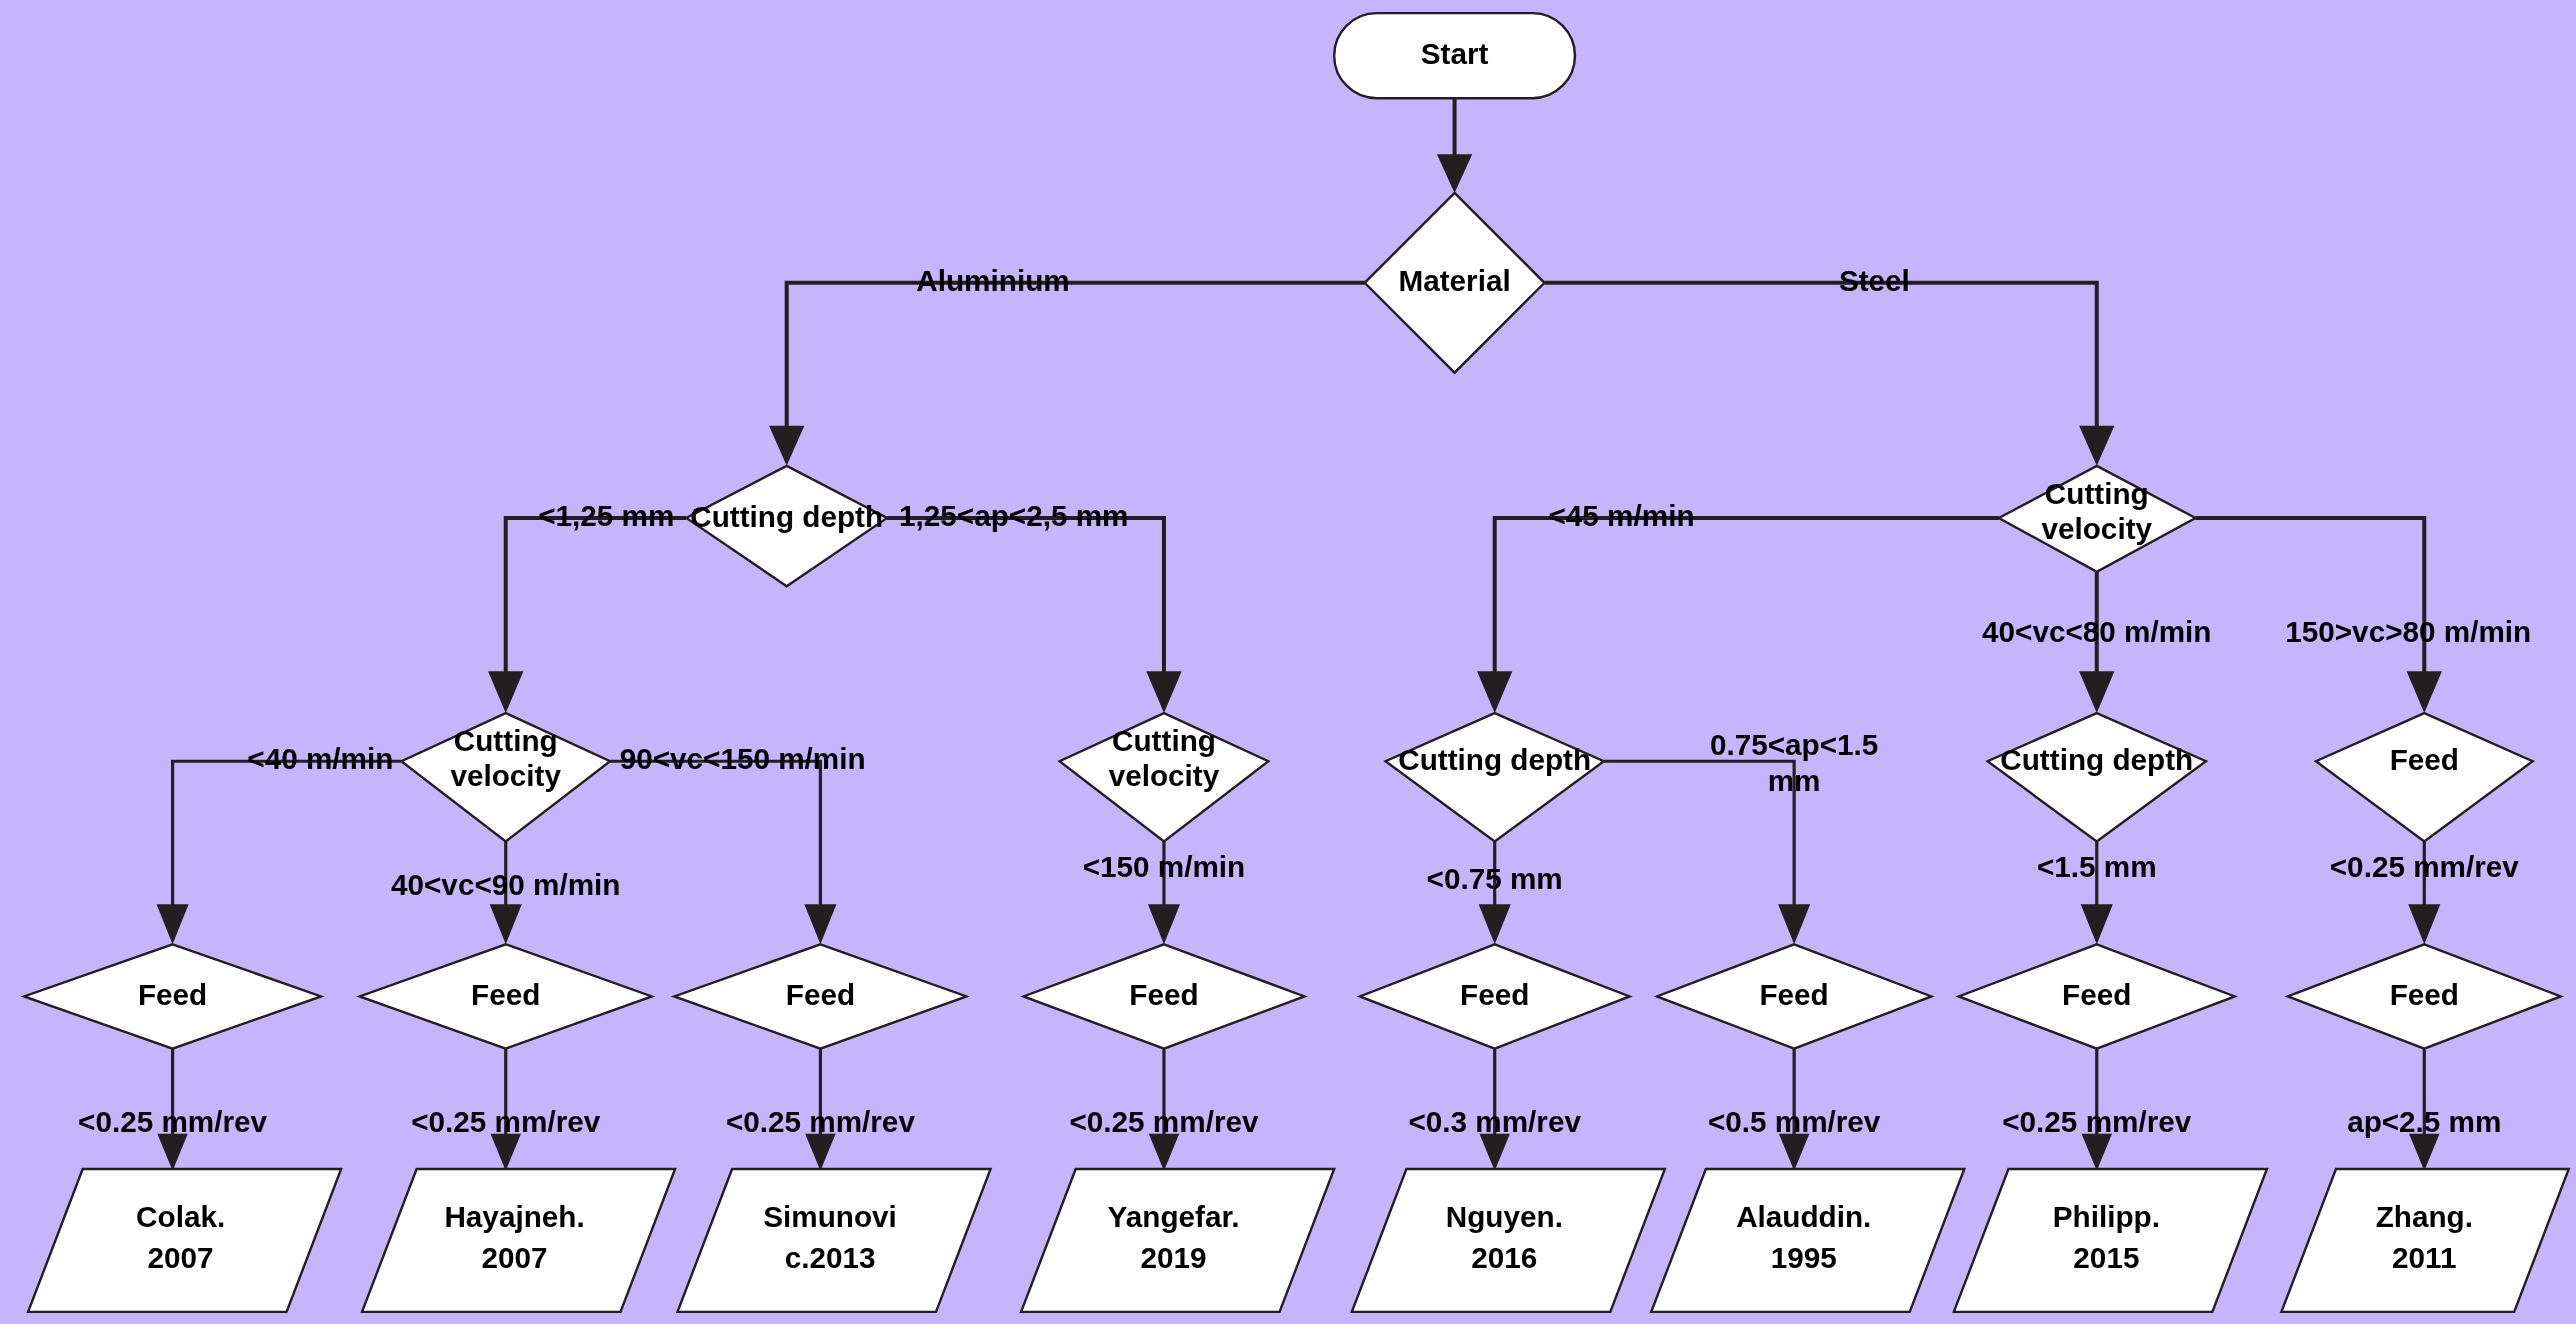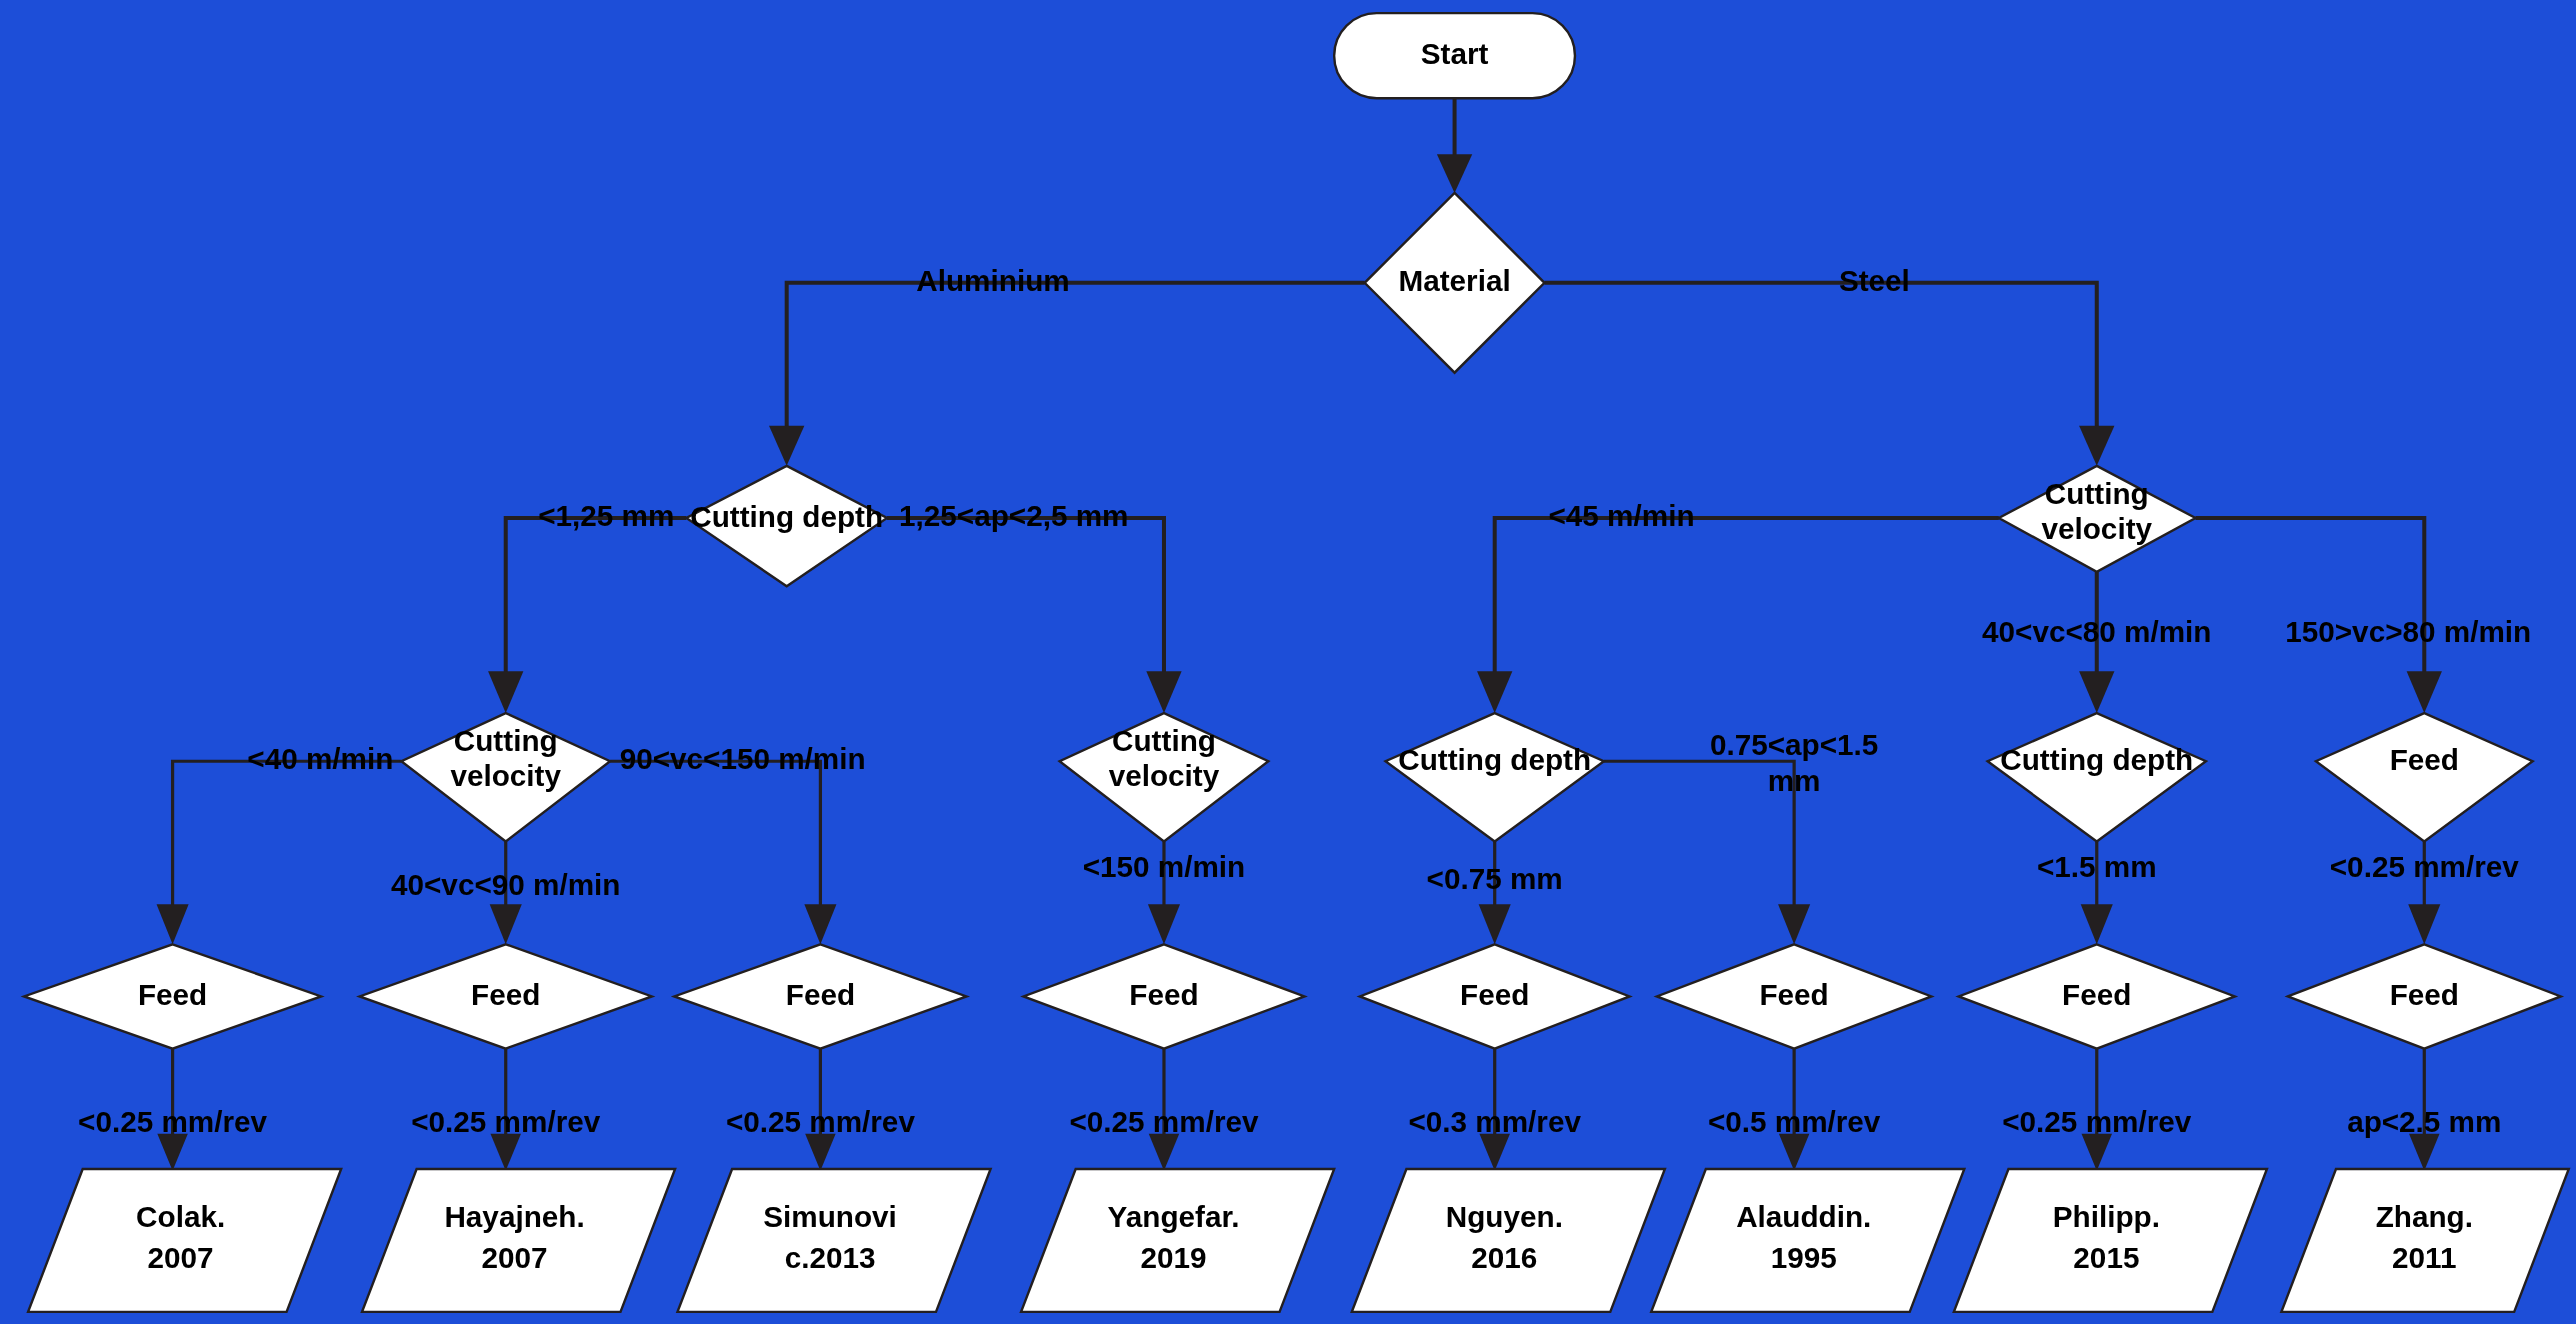--- a/index.html
+++ b/index.html
@@ -4,21 +4,21 @@
 <style>
   html, body {
     margin: 0;
     padding: 0;
     background: #ffffff;
   }
   #stage {
     position: relative;
     width: 2576px;
     height: 1325px;
-    background: #1d4ed8;
+    background: #c4b5fd;
     font-family: "Liberation Sans", sans-serif;
   }
   svg#flow {
     display: block;
     width: 2576px;
     height: 1325px;
   }
   .shape {
     fill: #ffffff;
     stroke: #231f20;

